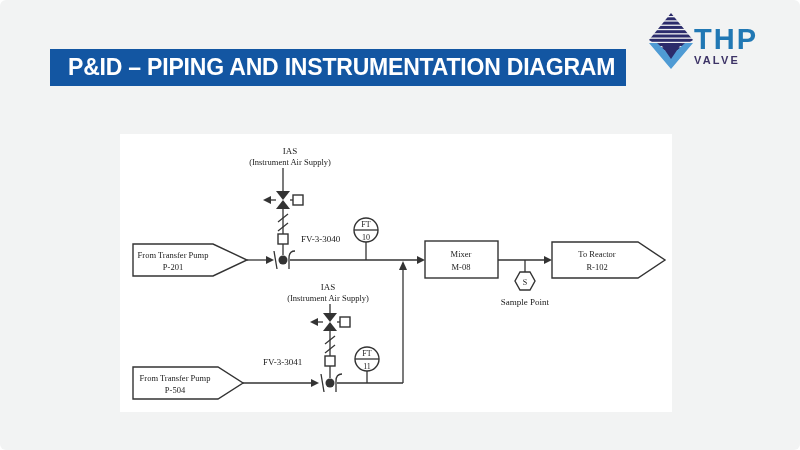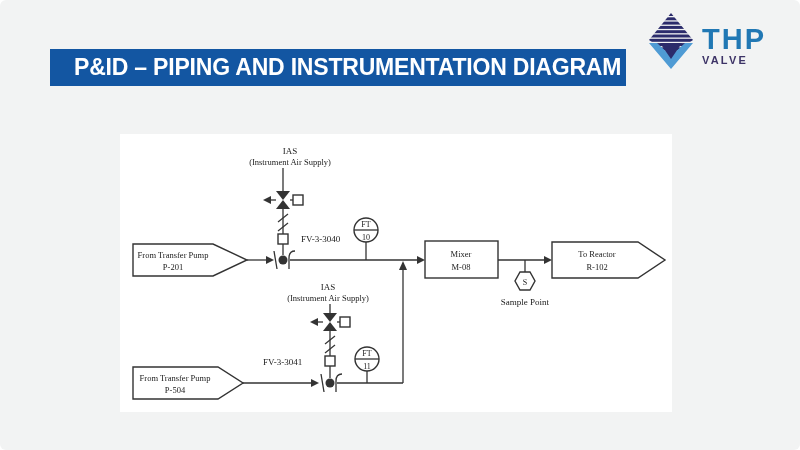--- a/index.html
+++ b/index.html
@@ -1,26 +1,26 @@
 <!DOCTYPE html>
 <html><head>
 <meta charset="utf-8">
 <style>
   html,body{margin:0;padding:0;}
   body{width:800px;height:450px;font-family:"Liberation Sans",sans-serif;}
   .slide{position:relative;width:800px;height:450px;background:#f2f3f3;overflow:hidden;border-radius:6px;}
 
   
   .banner{position:absolute;left:50px;top:49px;width:576px;height:37px;background:#1356a2;
-          display:flex;align-items:center;padding:12px;box-sizing:border-box;}
+          display:flex;align-items:center;padding:6px;box-sizing:border-box;}
   .banner-title{color:#fff;font-weight:bold;font-size:23px;letter-spacing:-0.2px;padding-left:12px;white-space:nowrap;}
 
   
   .logo{position:absolute;left:648px;top:13px;display:flex;align-items:flex-start;}
-  .logo-text{margin-left:8px;display:flex;flex-direction:column;line-height:1;}
+  .logo-text{display:flex;flex-direction:column;line-height:1;}
   .logo-brand{color:#2178b4;font-weight:bold;font-size:29px;letter-spacing:2px;margin-top:12px;}
   .logo-sub{color:#3d3366;font-weight:bold;font-size:11px;letter-spacing:2.2px;margin-top:1px;}
 
   
   .panel{position:absolute;left:120px;top:134px;width:552px;height:278px;background:#ffffff;}
   svg{display:block;}
   .ink{stroke:#333;stroke-width:1.3;fill:none;}
   .ink-fill{fill:#333;stroke:none;}
   .box{stroke:#333;stroke-width:1.4;fill:#fff;}
   text{font-family:"Liberation Serif","DejaVu Serif",serif;fill:#222;}

